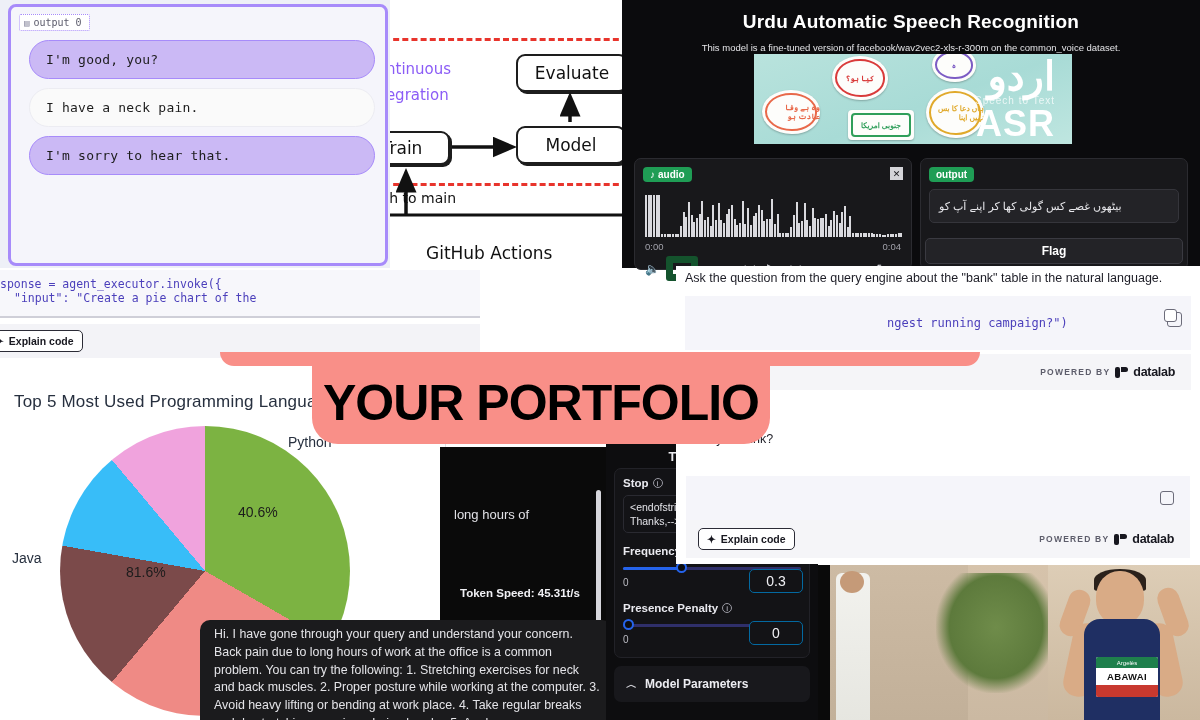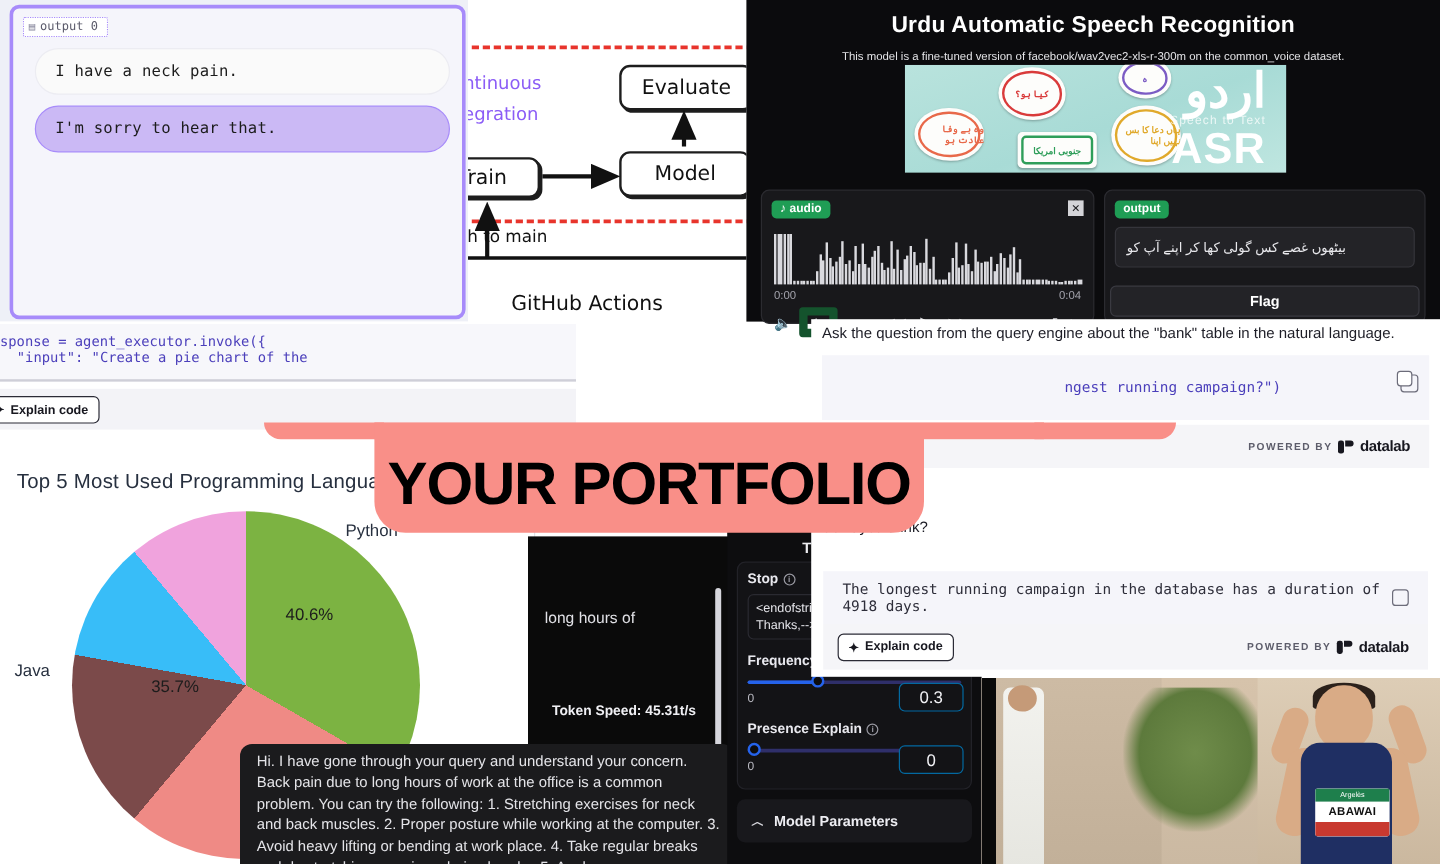--- a/index.html
+++ b/index.html
@@ -432,20 +432,21 @@
 
 <div id="stage">
 
   <div class="abs" id="tile-chat">
     <div id="chat-frame">
       <div id="chat-tab">
         <span class="glyph">▤</span>
         <span>output 0</span>
       </div>
       <div class="bubbles">
+        <div class="bubble bot">I'm good, you?</div>
         <div class="bubble user">I have a neck pain.</div>
         <div class="bubble bot">I'm sorry to hear that.</div>
       </div>
     </div>
   </div>
 
   <div class="abs" id="tile-diagram">
     <div class="dash" style="top:38px"></div>
     <div class="dash" style="top:183px"></div>
 
@@ -643,21 +644,21 @@
     </div>
   </div>
 
   <div class="abs" id="tile-pie">
     <div id="pie-title">Top 5 Most Used Programming Langua</div>
     <div id="pie-wrap">
       <div id="pie" style="background: conic-gradient(rgb(124, 179, 66) 0deg, rgb(124, 179, 66) 119.88deg, rgb(239, 138, 133) 119.88deg, rgb(239, 138, 133) 219.96deg, rgb(123, 74, 74) 219.96deg, rgb(123, 74, 74) 280.08deg, rgb(56, 189, 248) 280.08deg, rgb(56, 189, 248) 320.04deg, rgb(240, 163, 221) 320.04deg, rgb(240, 163, 221) 360deg);"></div>
       <div class="pie-lbl" style="left:228px; top:8px;">Python</div>
       <div class="pie-lbl" style="left:-48px; top:124px;">Java</div>
       <div class="pie-pct" style="left:178px; top:78px;">40.6%</div>
-      <div class="pie-pct" style="left:66px;  top:138px;">35.7%</div>
+      <div class="pie-pct" style="left:66px;  top:138px;">81.6%</div>
       <div class="pie-pct" style="left:168px; top:198px; font-size:11px;">11.1%</div>
     </div>
     <div id="pie-rule"></div>
   </div>
 
   <div class="abs" id="tile-llm">
     <div id="llm-text">long hours of</div>
     <div id="token-speed">Token Speed: 45.31t/s</div>
   </div>
   <div class="abs" id="llm-scroll"></div>
@@ -683,21 +684,21 @@
           </div>
         <div class="knob" style="left:30%"></div>
       </div>
       <div class="minmax">
         <span>0</span>
         <span>1</span>
       </div>
       <div class="numbox" style="top:100px;">0.3</div>
 
       <div class="fld-lbl" style="margin-top:14px;">
-        <span>Presence Explain</span>
+        <span>Presence Penalty</span>
         <span class="info-i">i</span>
       </div>
       <div class="slider-row">
         <div class="track" style="background:#2f2f6a"></div>
         <div class="knob" style="left:0%"></div>
       </div>
       <div class="minmax">
         <span>0</span>
         <span>1</span>
       </div>
@@ -726,21 +727,20 @@
         <span class="dl-word">datalab</span>
       </div>
     </div>
   </div>
 
   <div class="abs" id="tile-answer">
     <div id="ans-text">
       <span style="display:block">don't you think?</span>
     </div>
     <div id="ans-code">
-      <span>The longest running campaign in the database has a duration of 4918 days.</span>
       <span class="abs" style="right:16px; width:14px; height:14px; border:1.5px solid #6c6c7a; border-radius:3px;"></span>
     </div>
     <div id="ans-footer">
       <div class="explain-btn">
         <span>✦</span>
         <span>Explain code</span>
       </div>
       <div class="powered">
         <span>POWERED BY</span>
         <span class="dl-mark">

